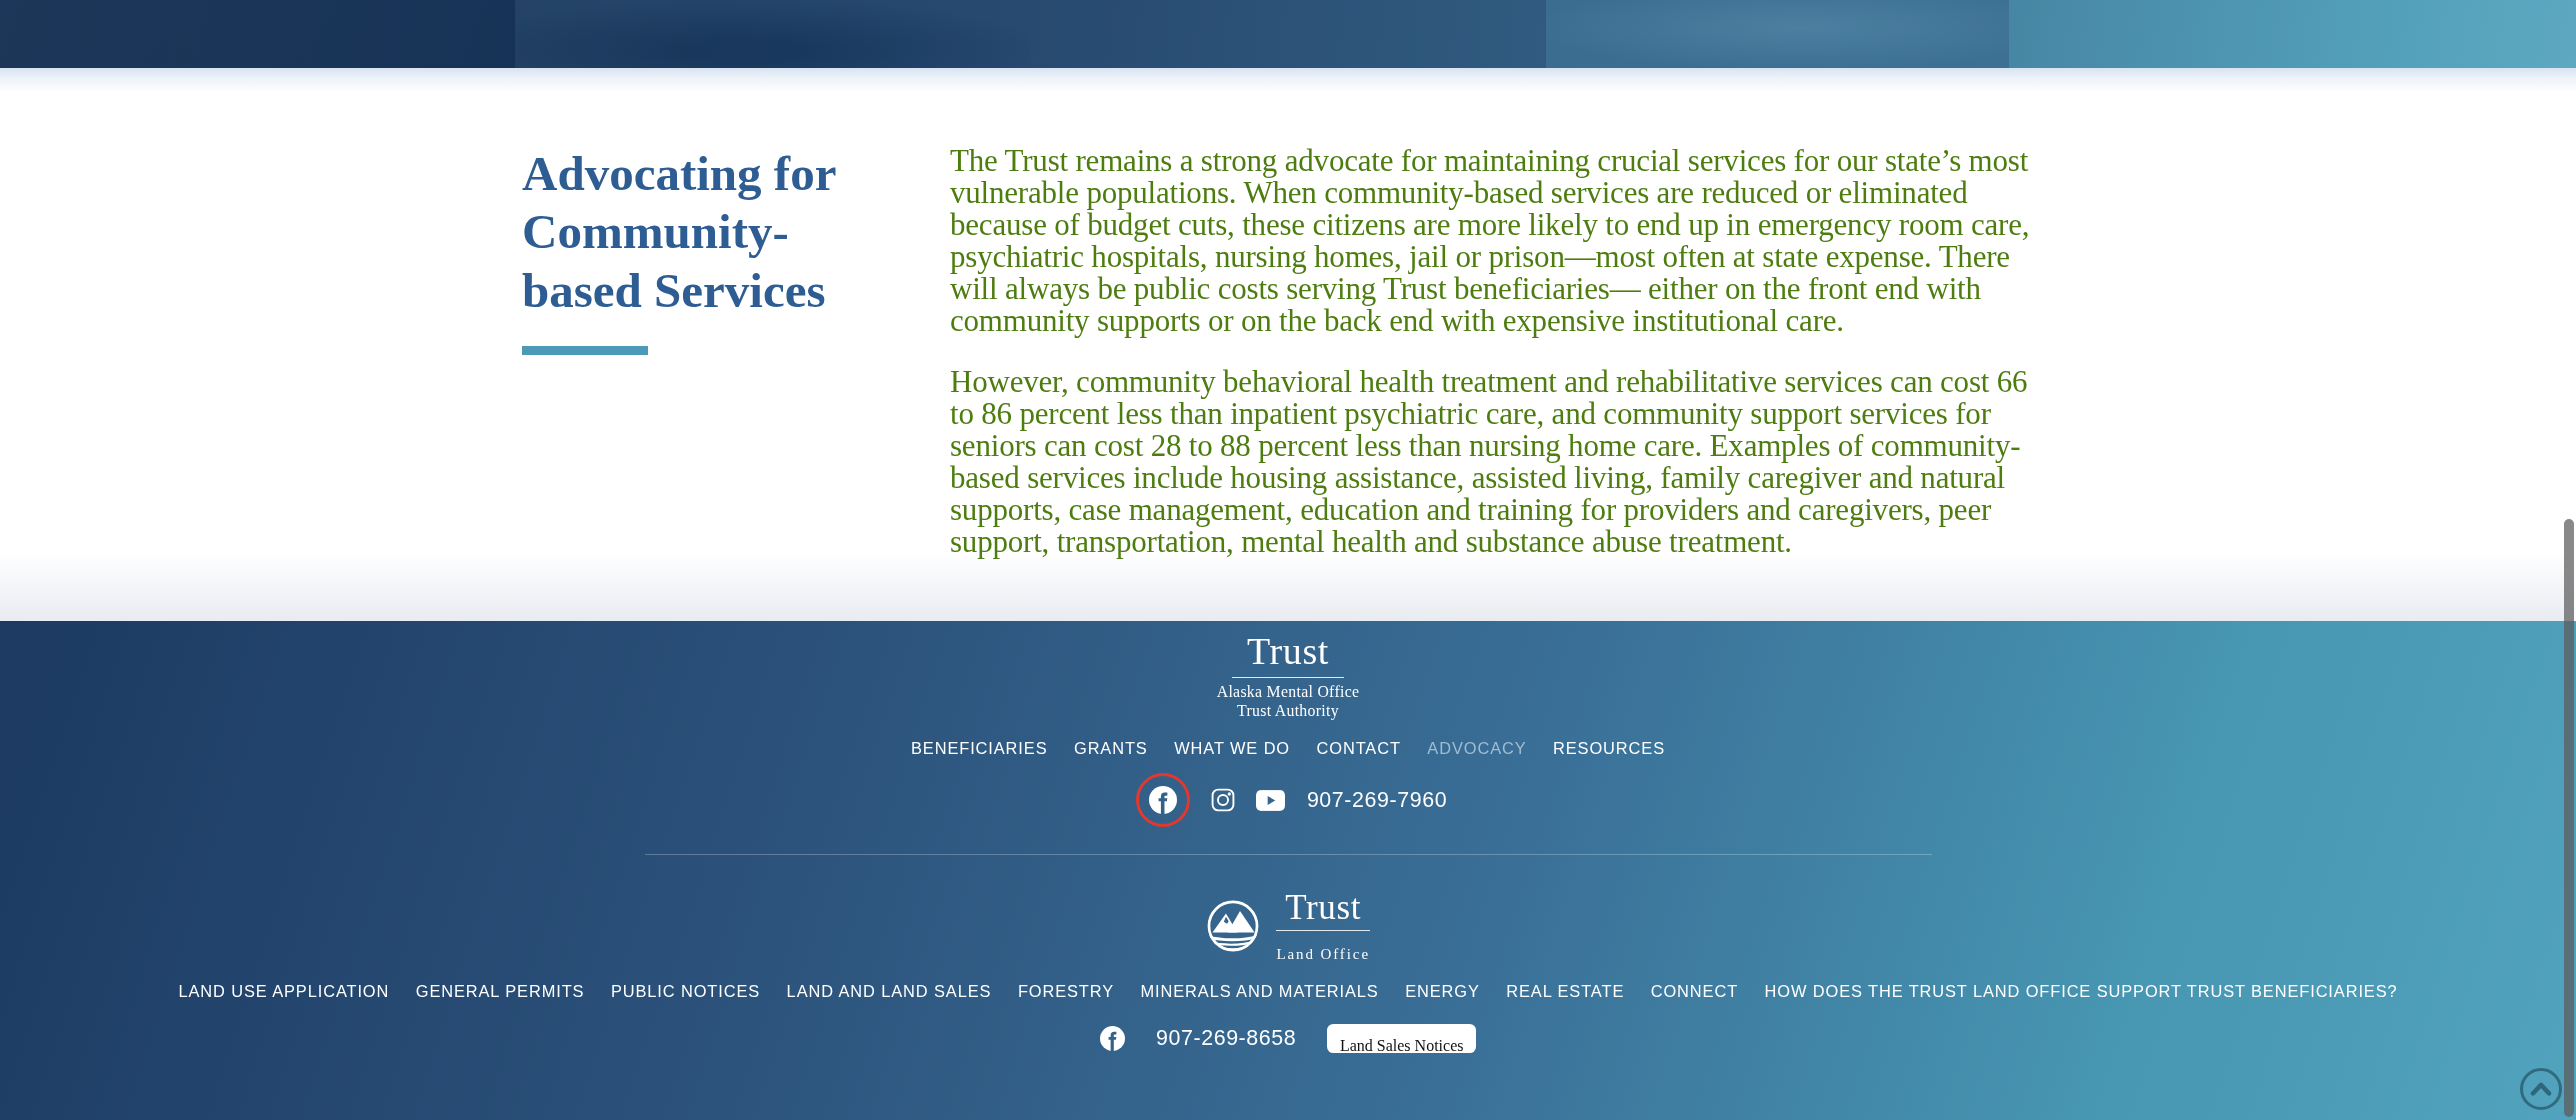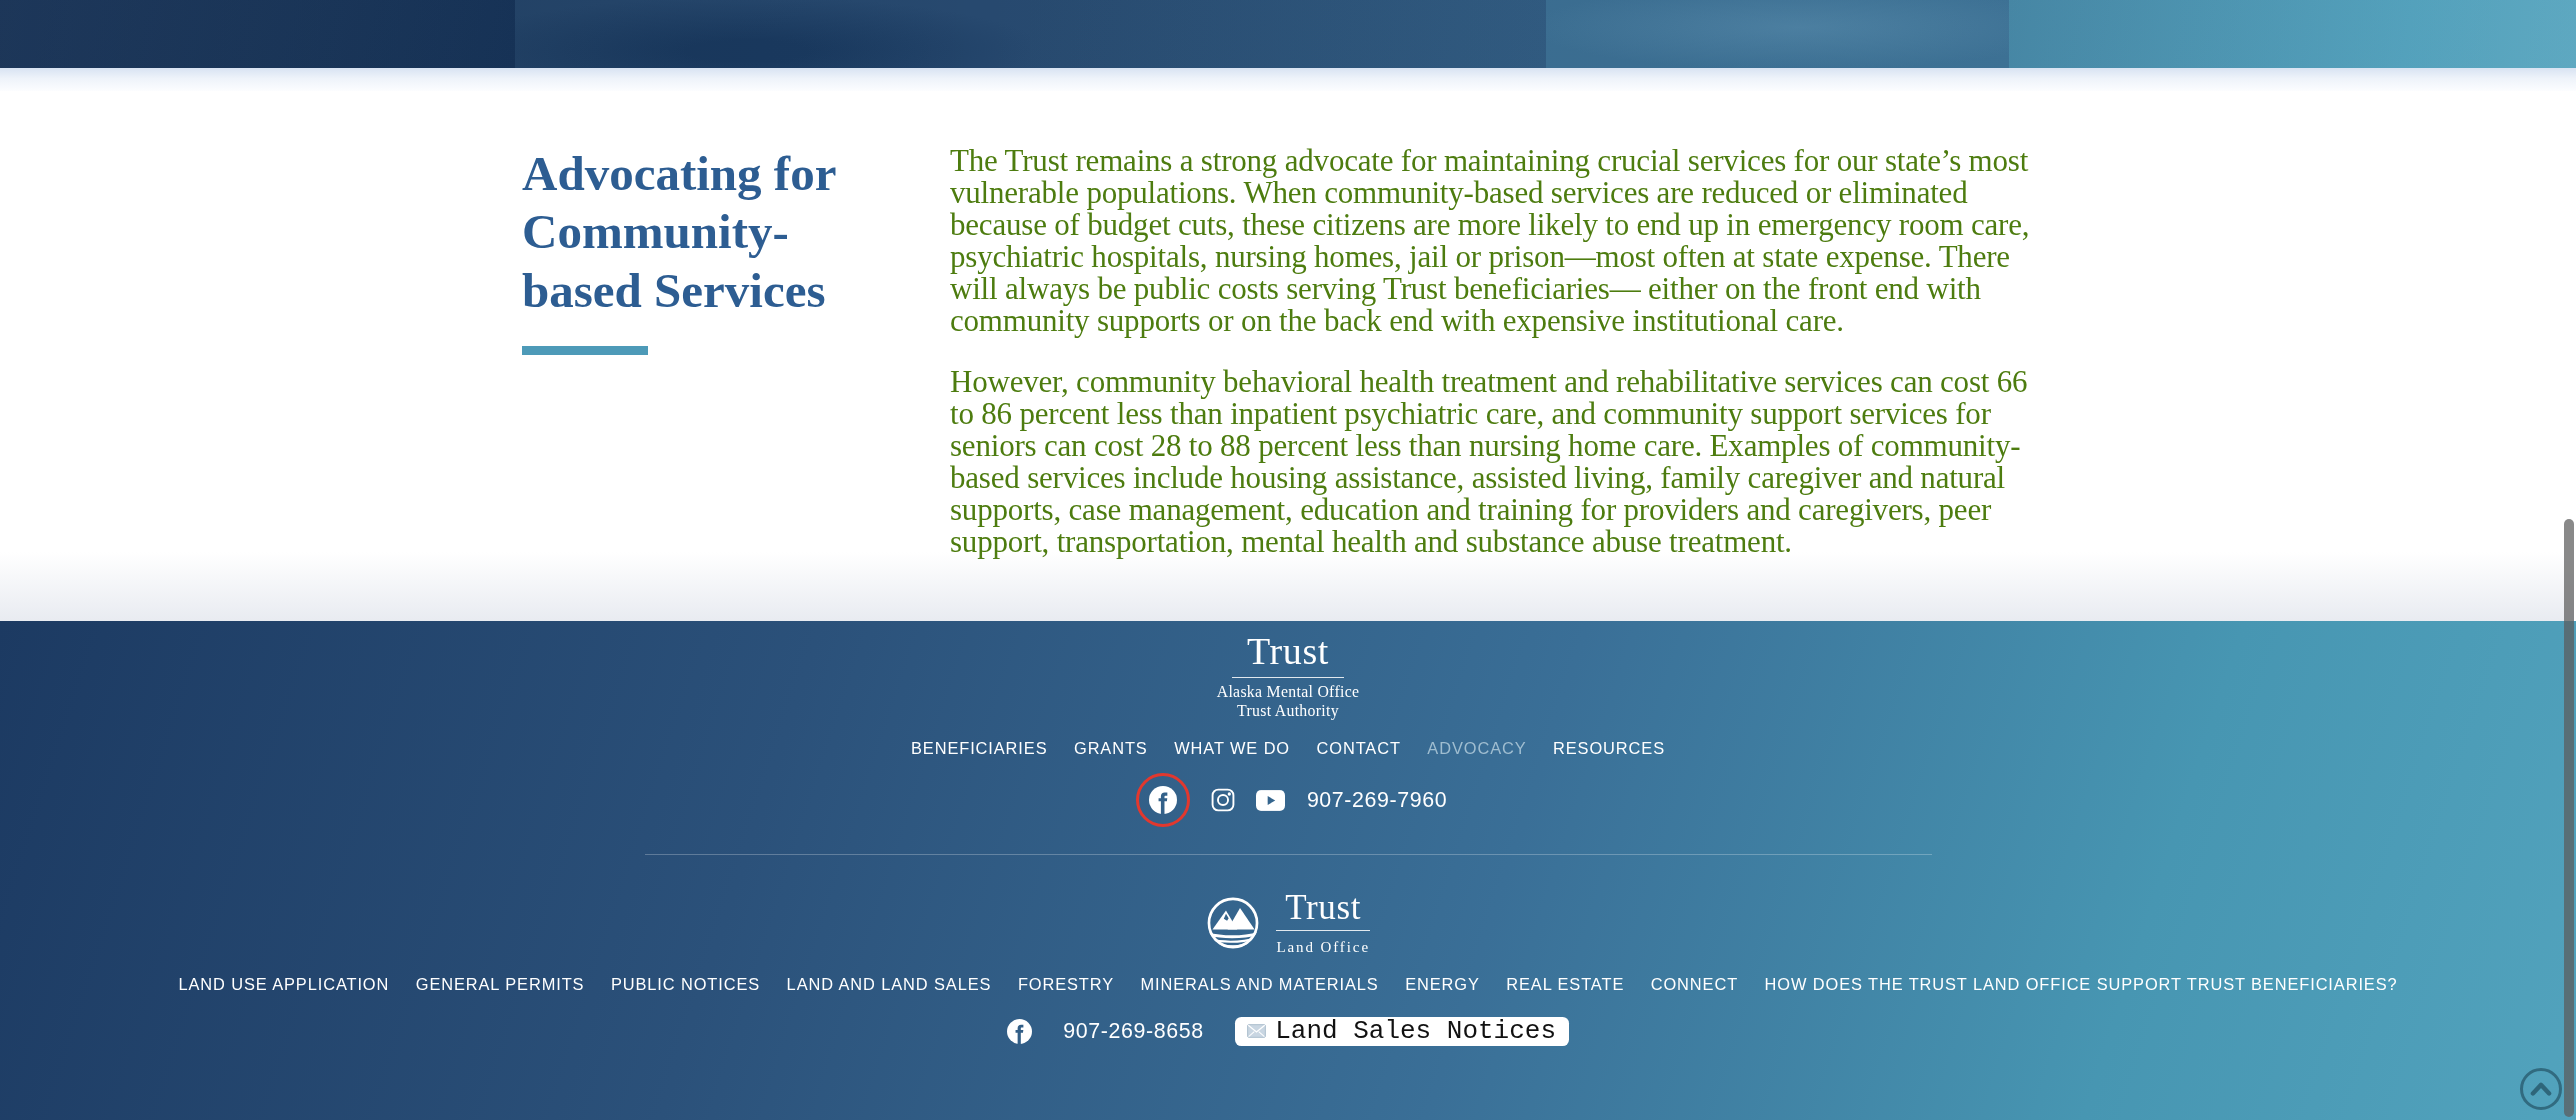--- a/index.html
+++ b/index.html
@@ -54,28 +54,28 @@
   .icon-btn { cursor:pointer; display:block; }
   .phone { font-family:"Liberation Sans",sans-serif; font-size:21.4px; letter-spacing:0.6px;
            color:#fff; text-decoration:none; cursor:pointer; }
 
   .fdivider { width:1287px; height:1.3px; background:rgba(255,255,255,.25); margin:26.5px auto 0; }
 
   .tlo-logo { margin-top:35px; display:flex; justify-content:center; align-items:center; gap:16.4px; cursor:pointer; }
   .tlo-text { text-align:center; }
   .tlo-trust { font-size:35px; line-height:1; color:#fff; border-bottom:1.3px solid rgba(255,255,255,.85);
                padding-bottom:5px; letter-spacing:0.6px; }
-  .tlo-sub { font-size:15px; letter-spacing:1.9px; margin-top:8px; color:#fff; }
+  .tlo-sub { font-size:15px; letter-spacing:1.9px; margin-top:15px; color:#fff; }
 
   .tlo-nav { margin-top:16.4px; gap:25px; }
 
   .bottom-row { margin-top:23px; display:flex; justify-content:center; align-items:center; gap:31px; }
   .badge { display:inline-flex; align-items:center; gap:8.8px; background:#ffffff; color:#111;
-           border-radius:6.3px; padding:3.8px 12.6px; font-size:26px; cursor:pointer;
-           font-family:Liberation Mono, monospace; text-decoration:none; height:29px; }
+           border-radius:6.3px; padding:3.8px 12.6px; font-size:16px; cursor:pointer;
+           font-family:Liberation Serif, serif; text-decoration:none; height:29px;flex-direction:column; }
 
   .scroll-top { position:absolute; right:14px; bottom:11.3px; width:42px; height:42px; border-radius:50%;
                 border:3.8px solid rgba(23,62,78,.55); background:transparent; cursor:pointer;
                 display:flex; align-items:center; justify-content:center; }
 
   .scrollbar-thumb { position:absolute; right:1.9px; top:519px; width:10px; height:598px;
                      border-radius:5px; background:rgba(92,92,92,.72); cursor:grab; }
 </style>
 </head>
 <body>

